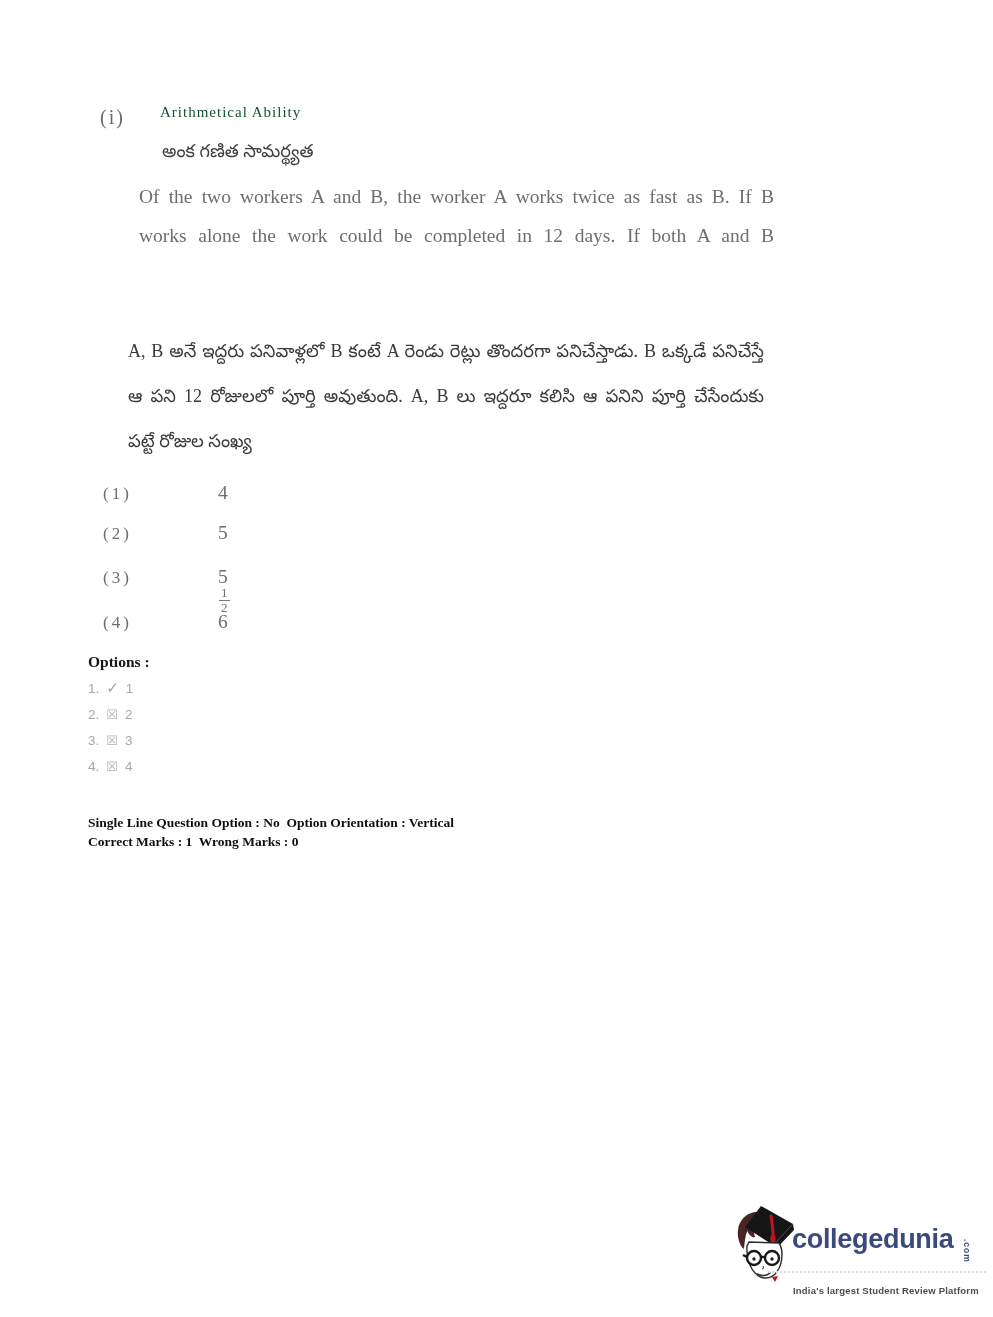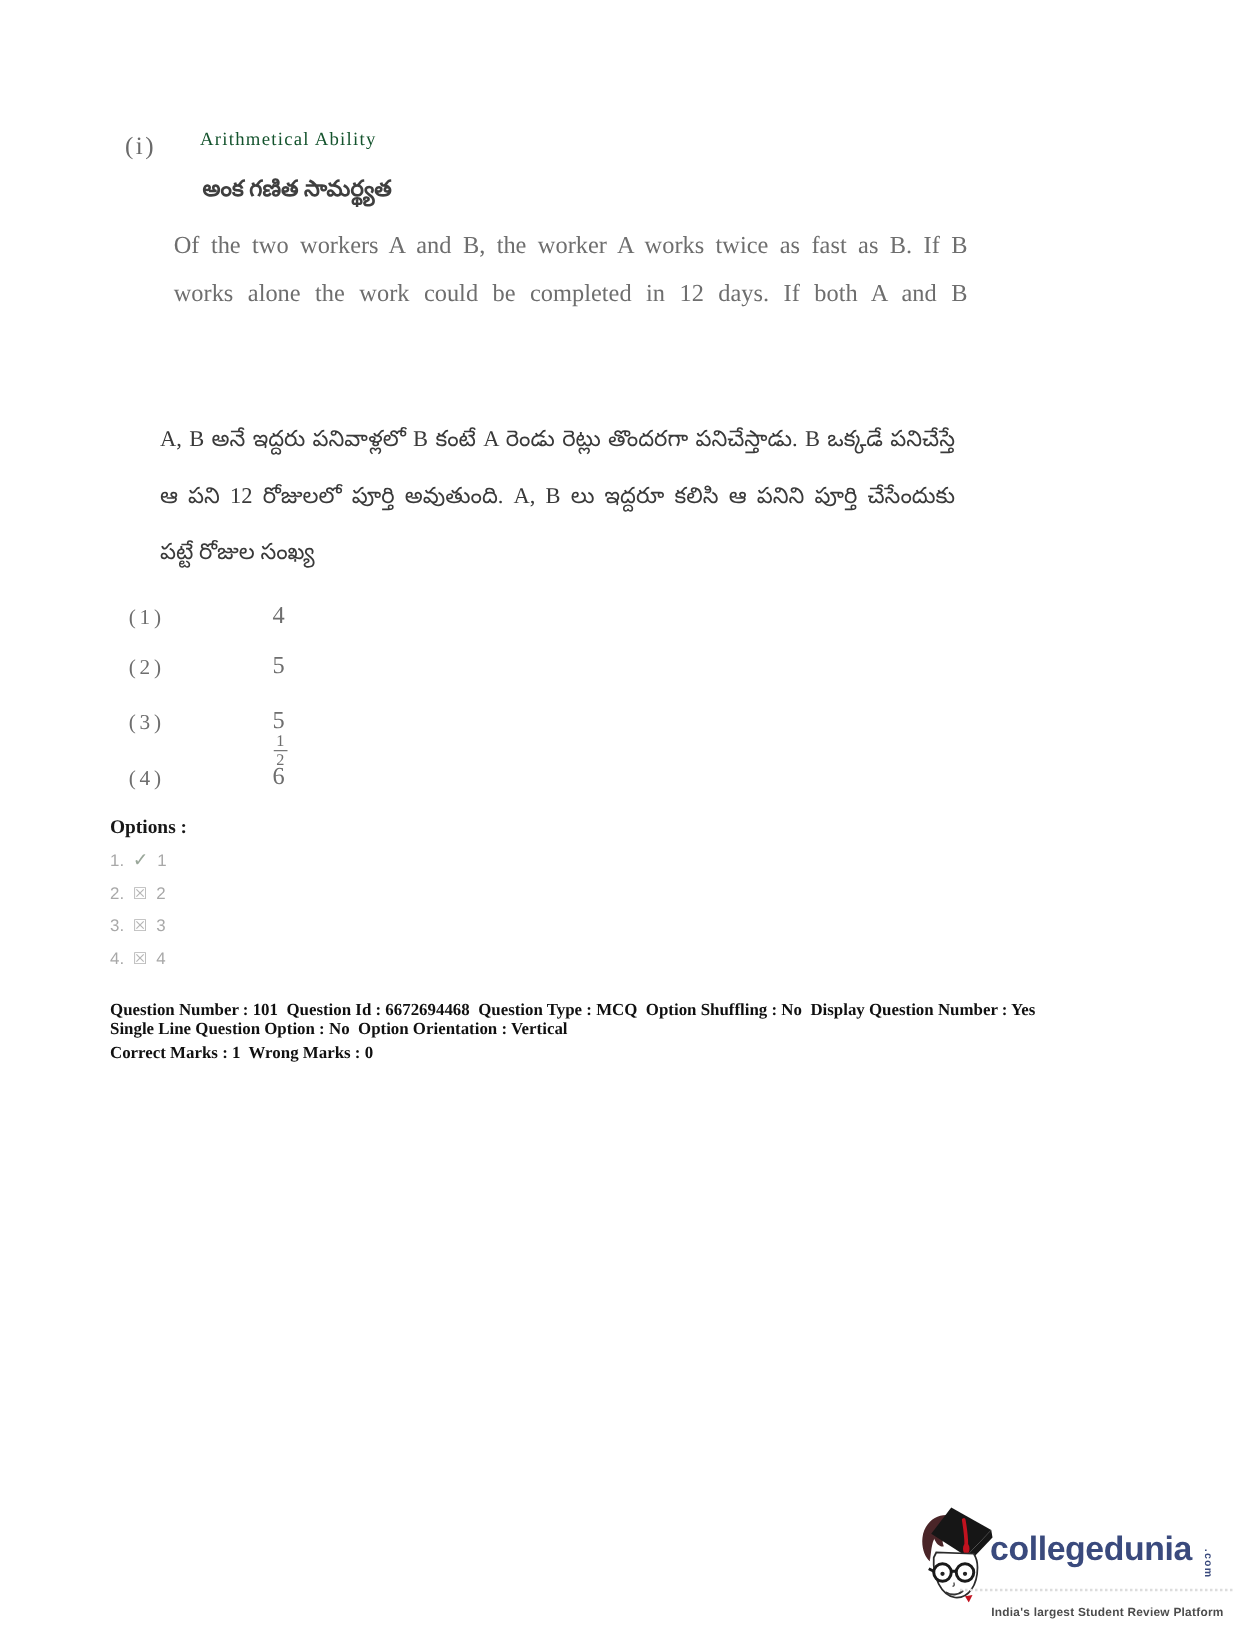--- a/index.html
+++ b/index.html
@@ -11,21 +11,21 @@
     background: #ffffff;
     margin: 0 auto;
     overflow: hidden;
     font-family: "Liberation Serif", serif;
   }
   .abs { position: absolute; }
 
   
   .hdr-index { left: 100px; top: 106px; font-size: 20px; color: #6a6a6a; letter-spacing: 2px; }
   .hdr-title { left: 160px; top: 104px; font-size: 15px; color: #14532d; letter-spacing: 1px; }
-  .hdr-sub   { left: 162px; top: 141px; font-size: 18px; font-weight: bold; color: #3f3f3f; }
+  .hdr-sub   { left: 162px; top: 141px; font-size: 18px; font-weight: normal; color: #3f3f3f; }
 
   
   .q-eng { left: 103px; top: 186px; width: 671px; color: #6e6e6e; font-size: 19.5px; }
   .q-eng .line { height: 39px; text-align: justify; text-align-last: justify; white-space: normal; margin-left: 36px; }
 
   
   .q-tel { left: 100px; top: 341px; width: 664px; color: #3a3a3a; font-size: 18px; }
   .q-tel .line { height: 45px; margin-left: 28px; }
   .q-tel .line.just { text-align: justify; text-align-last: justify; }
 
@@ -116,21 +116,20 @@
     <span>3.</span>
     <span class="icon cross">☒</span>
     <span>3</span>
   </div>
   <div class="abs opt-item" style="top:755px;">
     <span>4.</span>
     <span class="icon cross">☒</span>
     <span>4</span>
   </div>
 
-  <div class="abs meta" style="top:801px;">Question Number : 101  Question Id : 6672694468  Question Type : MCQ  Option Shuffling : No  Display Question Number : Yes</div>
   <div class="abs meta" style="top:816px;">Single Line Question Option : No  Option Orientation : Vertical</div>
   <div class="abs meta" style="top:835px;">Correct Marks : 1  Wrong Marks : 0</div>
 
   <svg class="abs mascot" width="76" height="80" viewBox="0 0 76 80">
 
     <path d="M26,10 C16,10 8,18 7,28 C6,36 9,44 13,47 C12,38 13,33 16,28 C18,34 22,36 24,35 C22,30 23,24 27,21 C29,25 33,27 36,26 C33,20 33,14 36,11 C33,9 29,9 26,10 Z" fill="#4a2528"></path>
     <path d="M10,26 C8,32 9,40 13,46 C14,40 14,33 17,28 Z" fill="#4a2528"></path>
 
     <polygon points="30,4 62,22 42,43 14,25" fill="#161616"></polygon>
     <polygon points="42,43 62,22 63,28 44,48" fill="#161616"></polygon>

